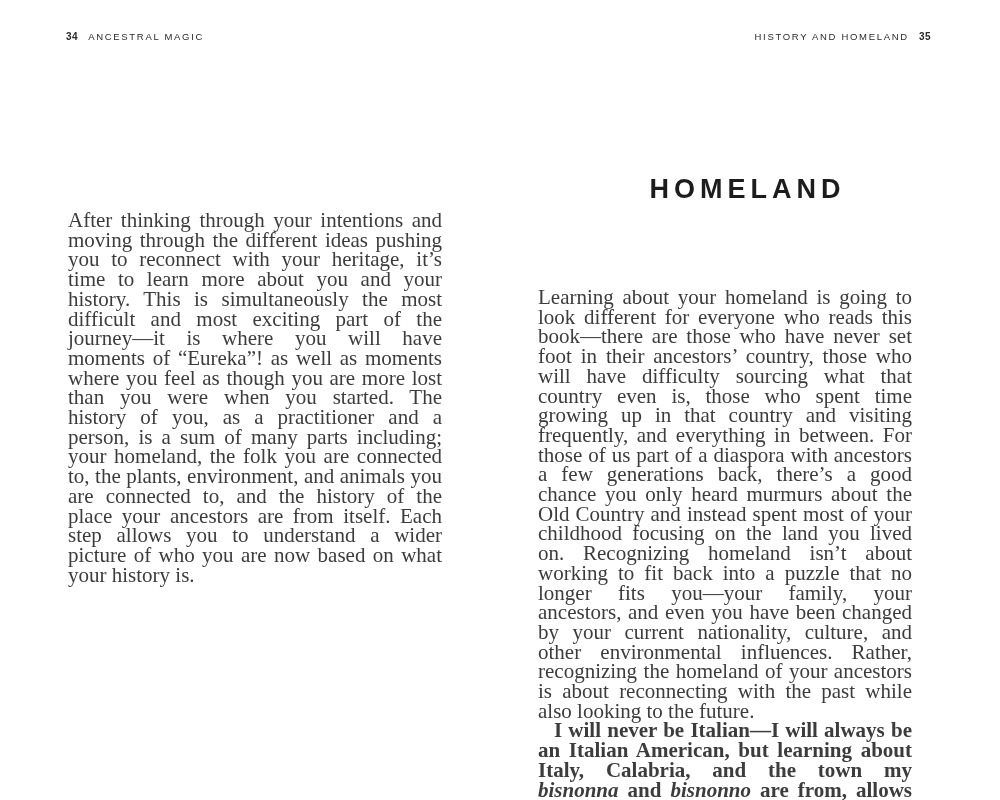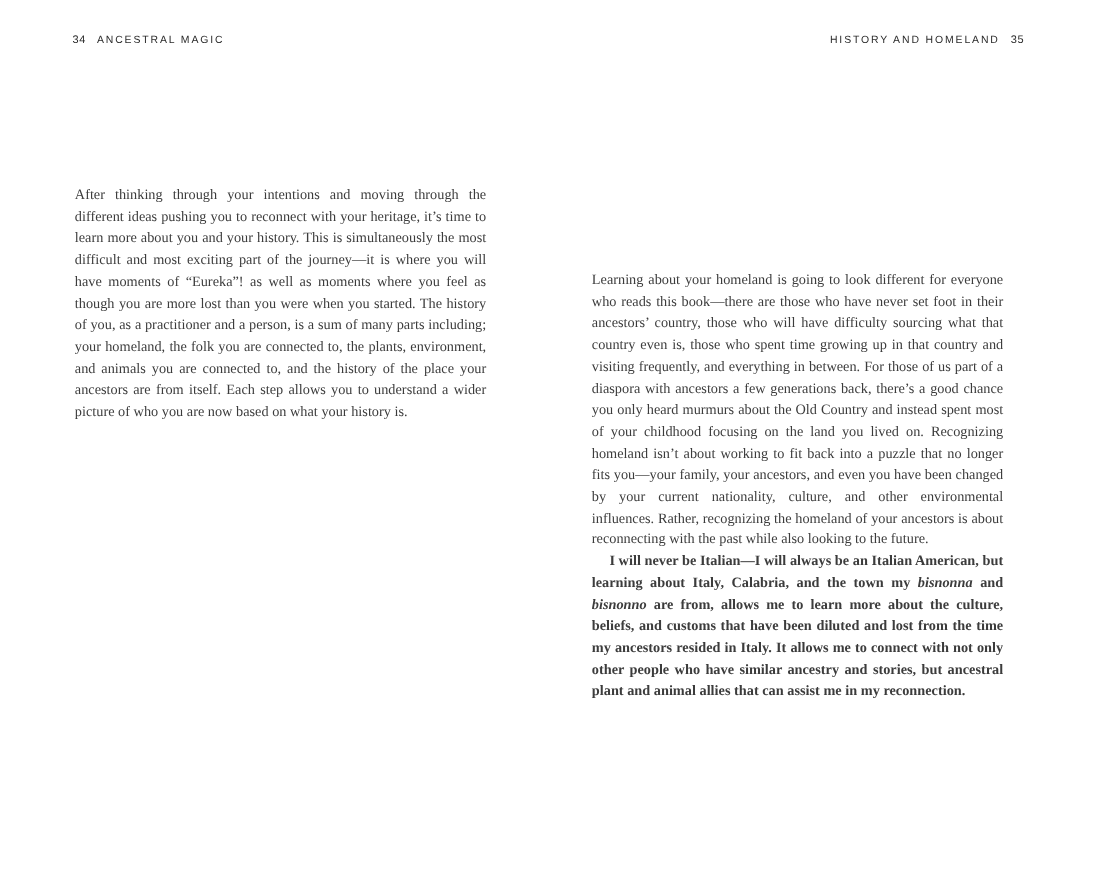--- a/index.html
+++ b/index.html
@@ -17,21 +17,21 @@
   .running-header {
     position: absolute;
     top: 31px;
     font-family: "Liberation Sans", sans-serif;
     font-size: 9.5px;
     letter-spacing: 1.7px;
     color: #2a2a2a;
     white-space: nowrap;
   }
   .running-header .pagenum {
-    font-weight: 400;
+    font-weight: 700;
     font-size: 10px;
     letter-spacing: 0.5px;
   }
   .header-left { left: 66px; }
   .header-left .pagenum { margin-right: 10px; }
   .header-right { right: 69px; text-align: left; }
   .header-right .pagenum { margin-left: 10px; }
 
   .chapter-title {
     position: absolute;
@@ -45,24 +45,25 @@
     letter-spacing: 5px;
     padding-left: 5px;
     box-sizing: border-box;
     color: #1c1c1c;
   }
 
   .text-col {
     position: absolute;
     width: 374px;
     font-family: "Liberation Serif", serif;
-    font-size: 13px;
+    font-size: 21px;
     line-height: 19.7px;
     color: #3c3c3c;
     text-align: justify;
+    margin-top: 44px;
   }
   .left-col  { left: 68px;  top: 167px; }
   .right-col { left: 538px; top: 244px; }
 
   .body-para { margin: 0; }
   .body-para.indent { text-indent: 16px; font-weight: bold; }
   .body-para.justify-last { text-align-last: justify; }
 </style>
 </head>
 <body>
@@ -74,19 +75,20 @@
   </div>
 
   <div class="running-header header-right">
     <span>HISTORY AND HOMELAND</span><span class="pagenum">35</span>
   </div>
 
   <div class="text-col left-col">
       <p class="body-para"><span>After thinking through your intentions and moving through the different ideas pushing you to reconnect with your heritage, it’s time to learn more about you and your history. This is simultaneously the most difficult and most exciting part of the journey—it is where you will have moments of “Eureka”! as well as moments where you feel as though you are more lost than you were when you started. The history of you, as a practitioner and a person, is a sum of many parts including; your homeland, the folk you are connected to, the plants, environment, and animals you are connected to, and the history of the place your ancestors are from itself. Each step allows you to understand a wider picture of who you are now based on what your history is.</span></p>
     </div>
 
+  <h1 class="chapter-title">HOMELAND</h1>
 
   <div class="text-col right-col">
       <p class="body-para"><span>Learning about your homeland is going to look different for everyone who reads this book—there are those who have never set foot in their ancestors’ country, those who will have difficulty sourcing what that country even is, those who spent time growing up in that country and visiting frequently, and everything in between. For those of us part of a diaspora with ancestors a few generations back, there’s a good chance you only heard murmurs about the Old Country and instead spent most of your childhood focusing on the land you lived on. Recognizing homeland isn’t about working to fit back into a puzzle that no longer fits you—your family, your ancestors, and even you have been changed by your current nationality, culture, and other environmental influences. Rather, recognizing the homeland of your ancestors is about reconnecting with the past while also looking to the future.</span></p>
       <p class="body-para indent"><span>I will never be Italian—I will always be an Italian American, but learning about Italy, Calabria, and the town my </span><i>bisnonna</i><span> and </span><i>bisnonno</i><span> are from, allows me to learn more about the culture, beliefs, and customs that have been diluted and lost from the time my ancestors resided in Italy. It allows me to connect with not only other people who have similar ancestry and stories, but ancestral plant and animal allies that can assist me in my reconnection.</span></p>
     </div>
 
 </div>
 
 </body></html>

